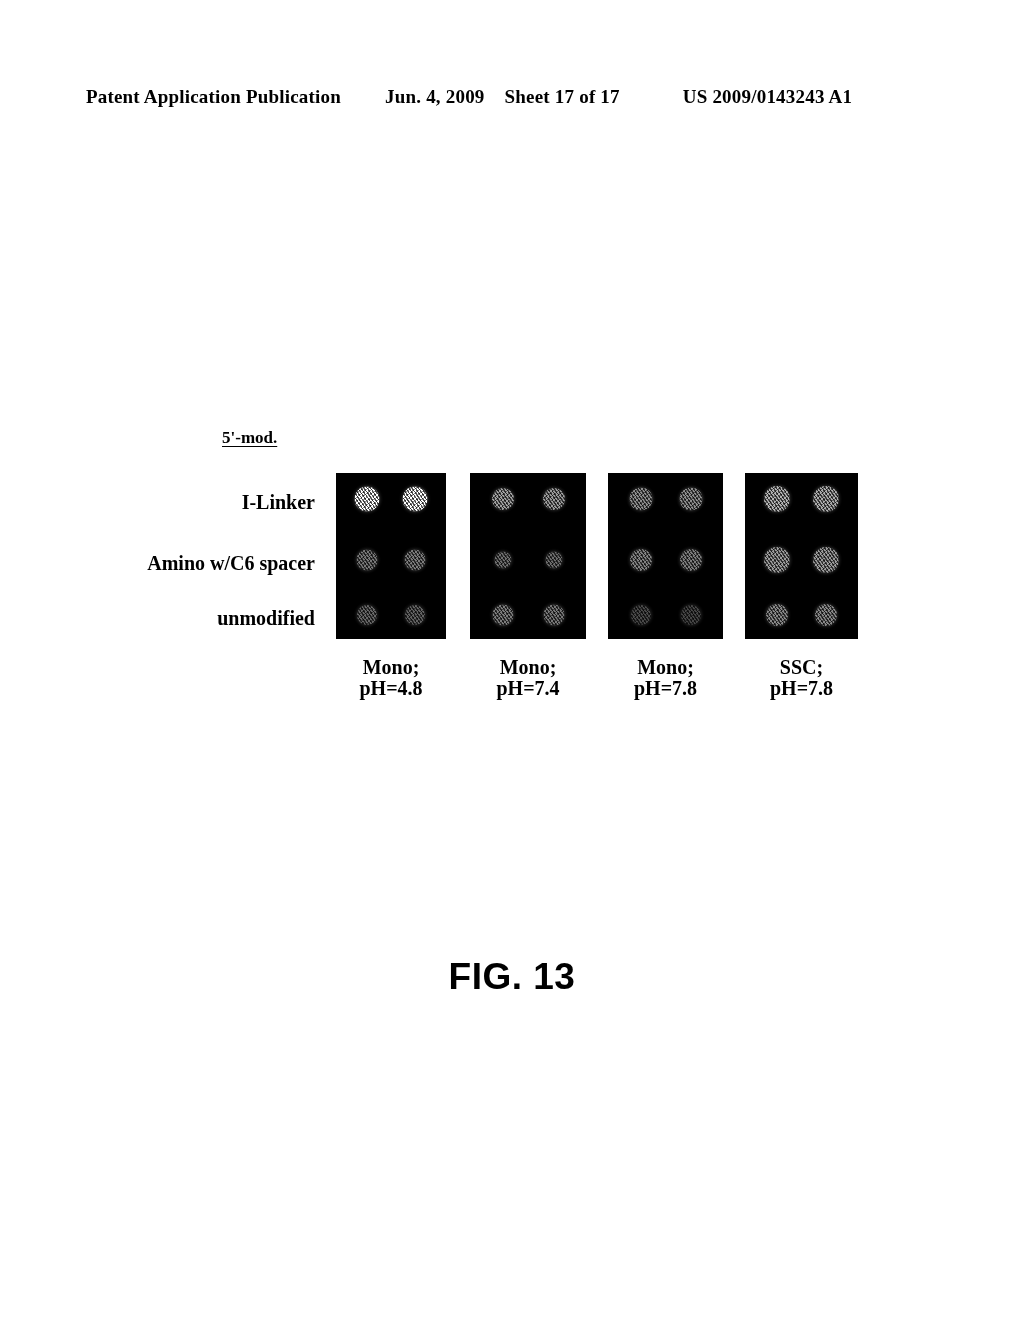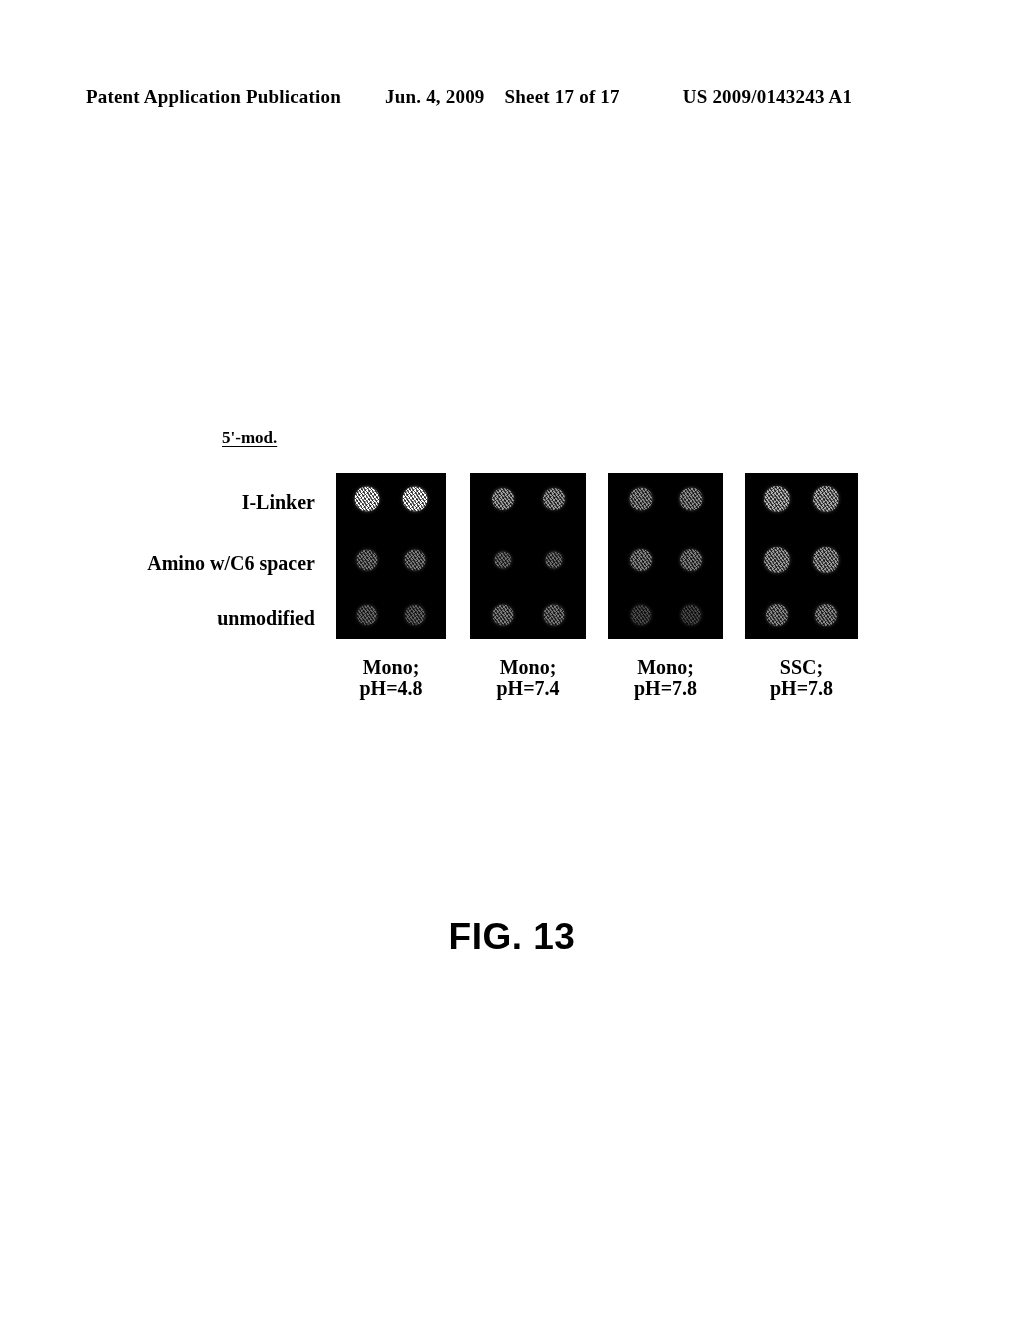--- a/index.html
+++ b/index.html
@@ -117,21 +117,21 @@
   #col-label-0 { left: 336px; width: 110px; }
   #col-label-1 { left: 470px; width: 116px; }
   #col-label-2 { left: 608px; width: 115px; }
   #col-label-3 { left: 745px; width: 113px; }
   .col-label .cl-line2 { display: block; }
 
   
   #figure-caption {
     position: absolute;
     left: 0;
-    top: 916px;
+    top: 956px;
     width: 1024px;
     text-align: center;
     font-family: "Liberation Sans", sans-serif;
     font-weight: bold;
     font-size: 37px;
     letter-spacing: 0.5px;
   }
 </style>
 </head>
 <body>

